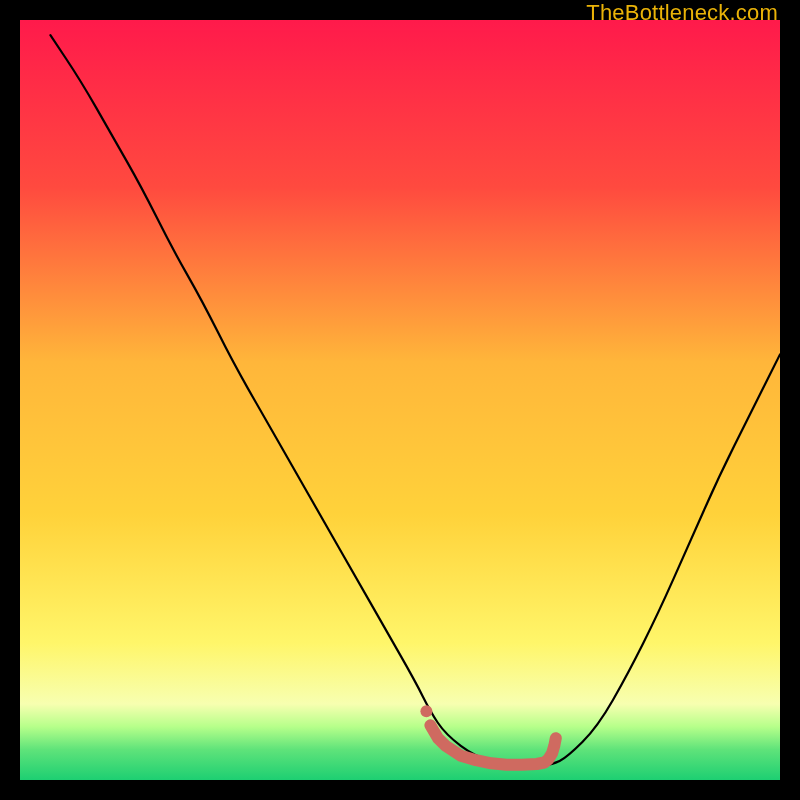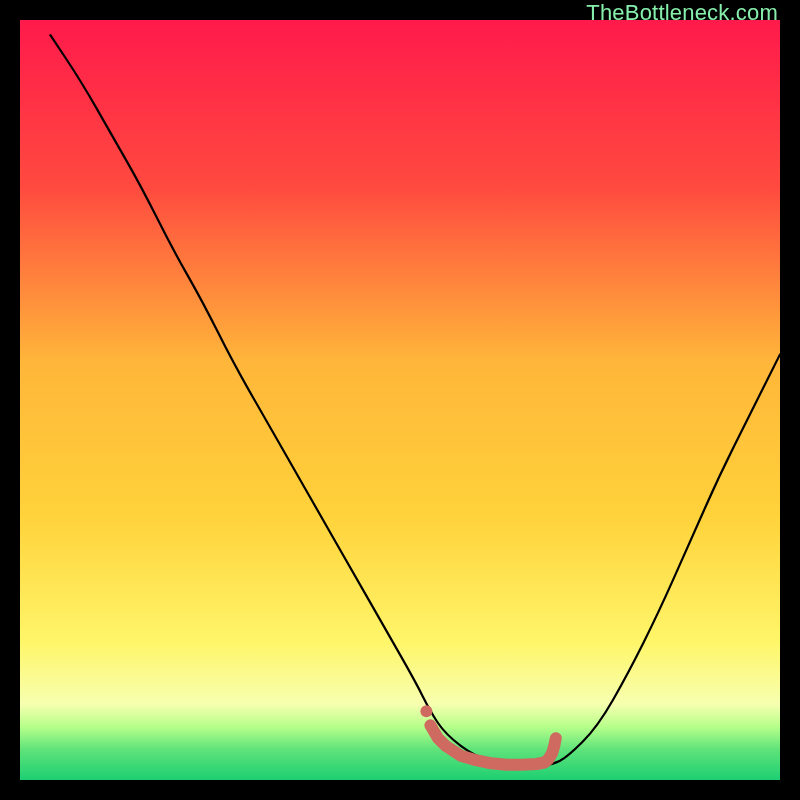--- a/index.html
+++ b/index.html
@@ -16,21 +16,21 @@
     left: 20px;
     top: 20px;
     width: 760px;
     height: 760px;
     background: #000;
   }
   .watermark {
     position: absolute;
     top: 0px;
     right: 22px;
-    color: #86efac;
+    color: #eab308;
     font-size: 22px;
     letter-spacing: 0.2px;
     font-weight: 400;
     z-index: 5;
   }
   svg {
     position: absolute;
     left: 20px;
     top: 20px;
     width: 760px;

